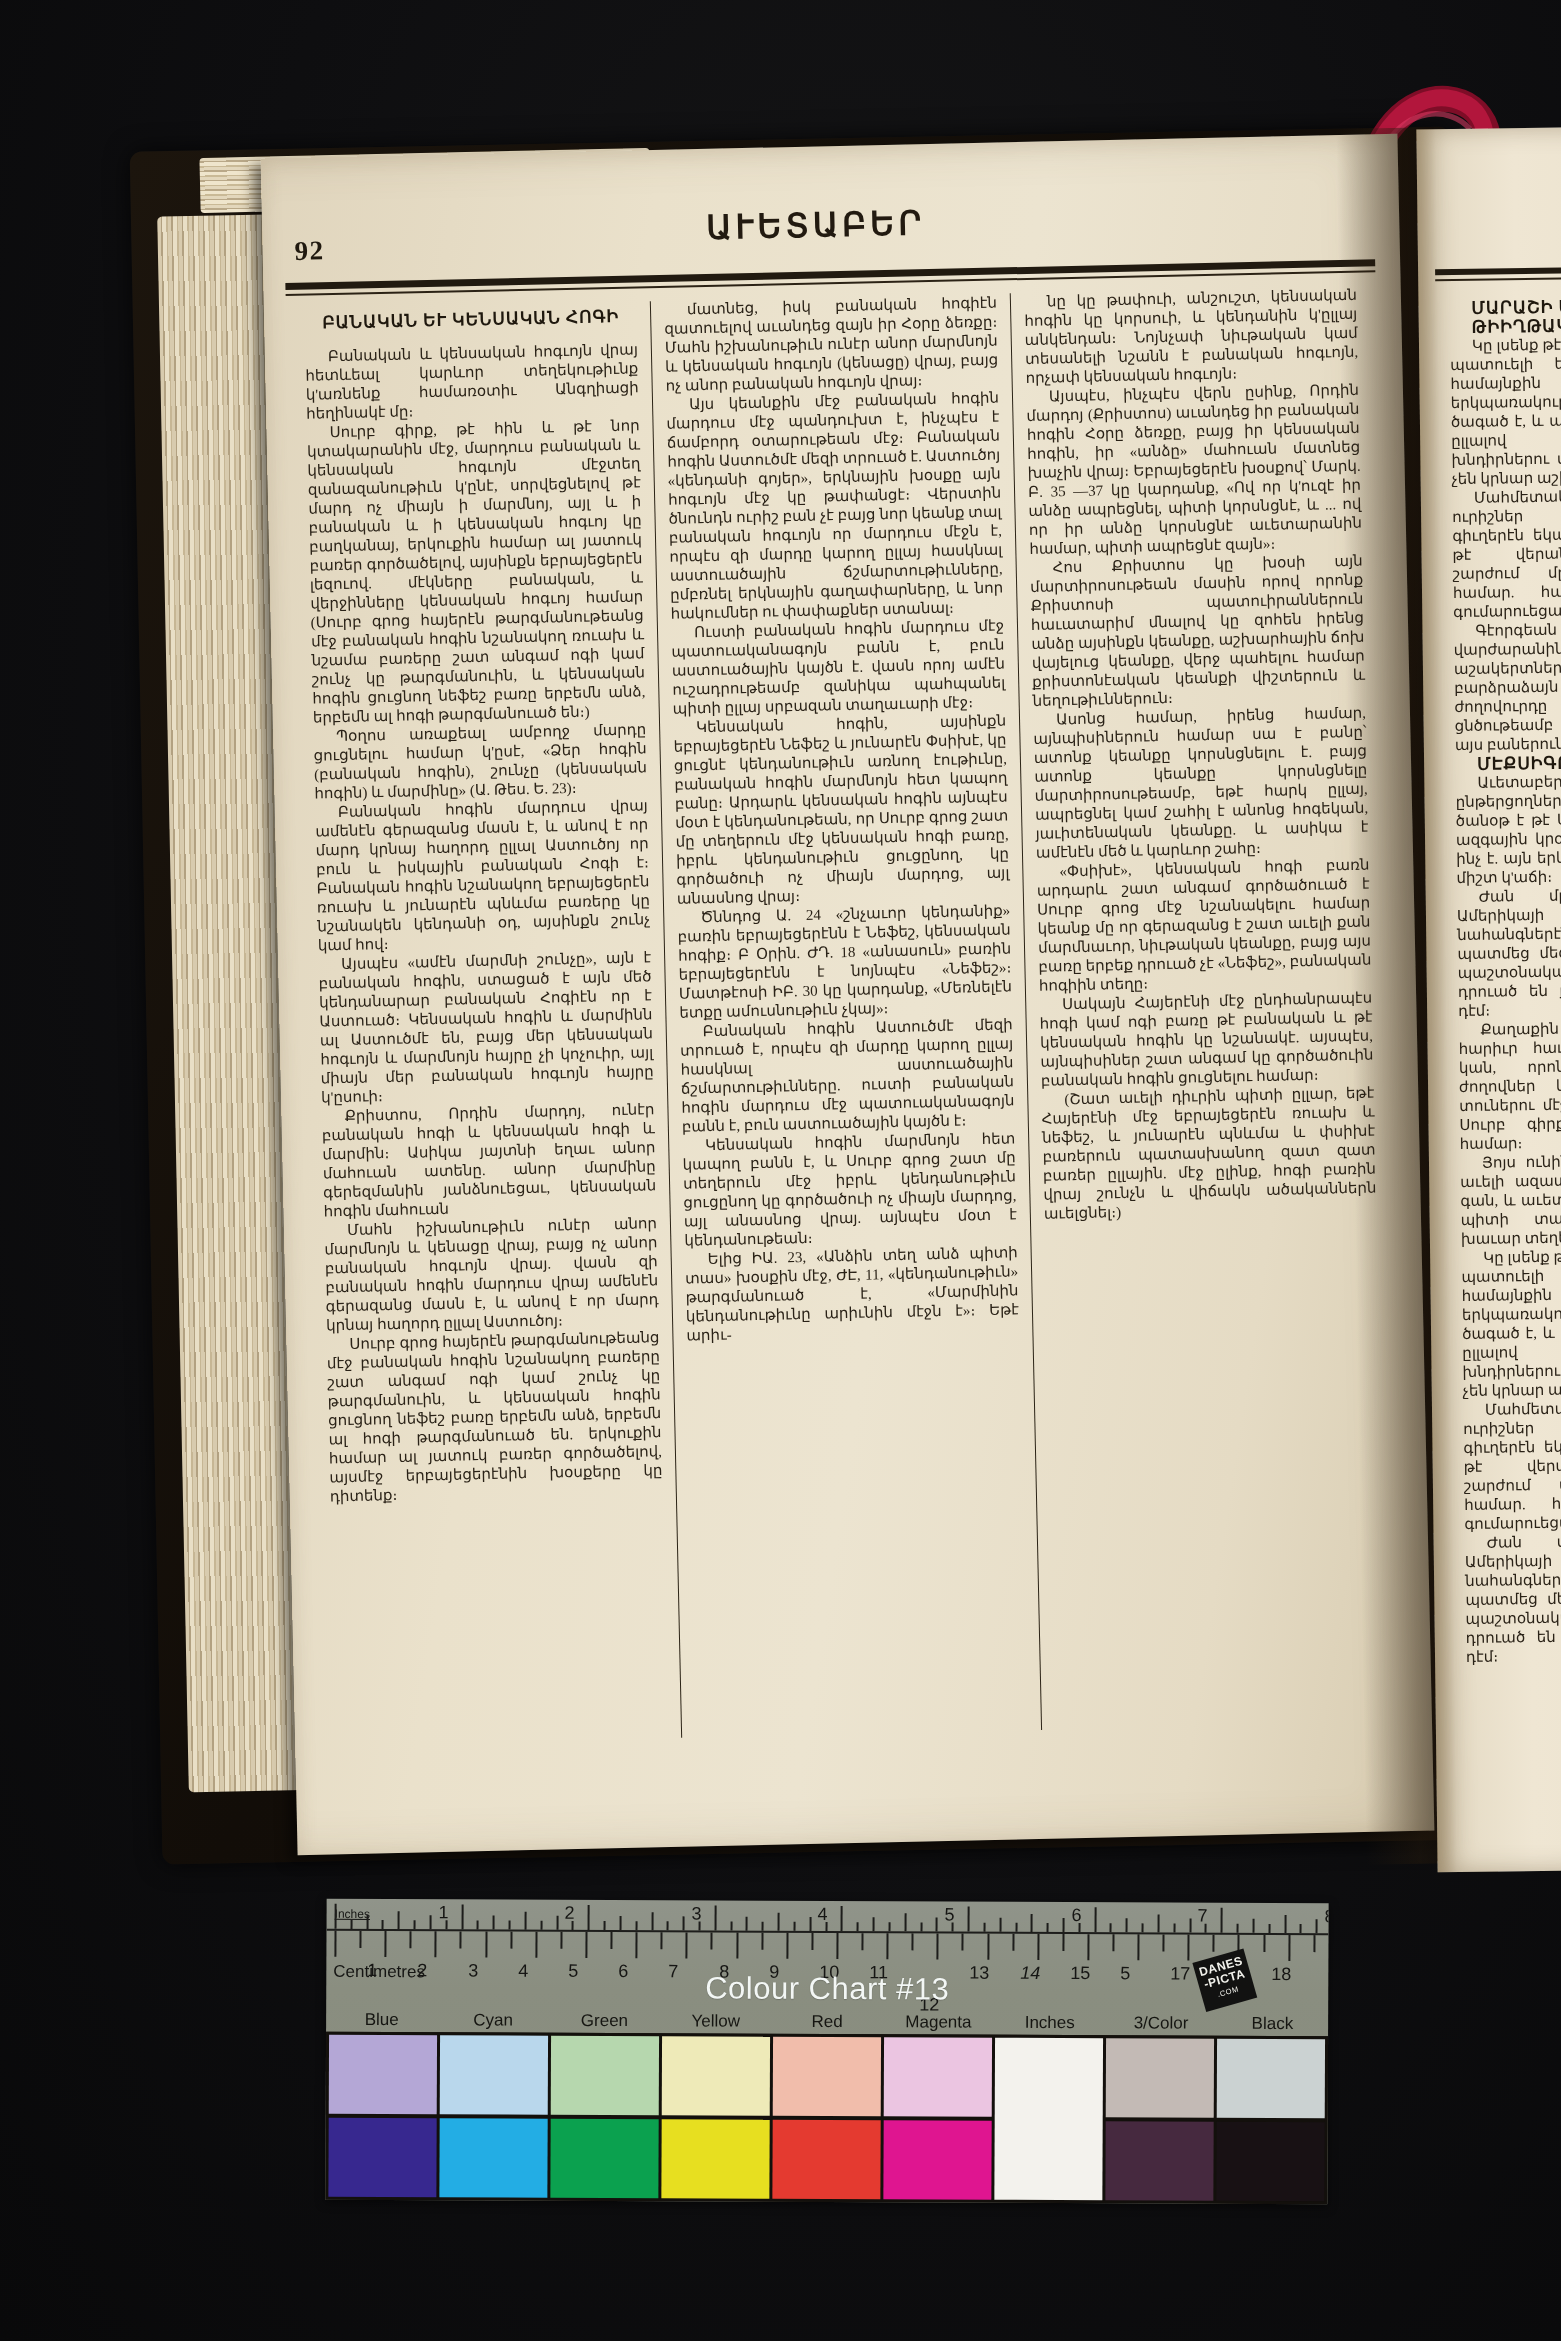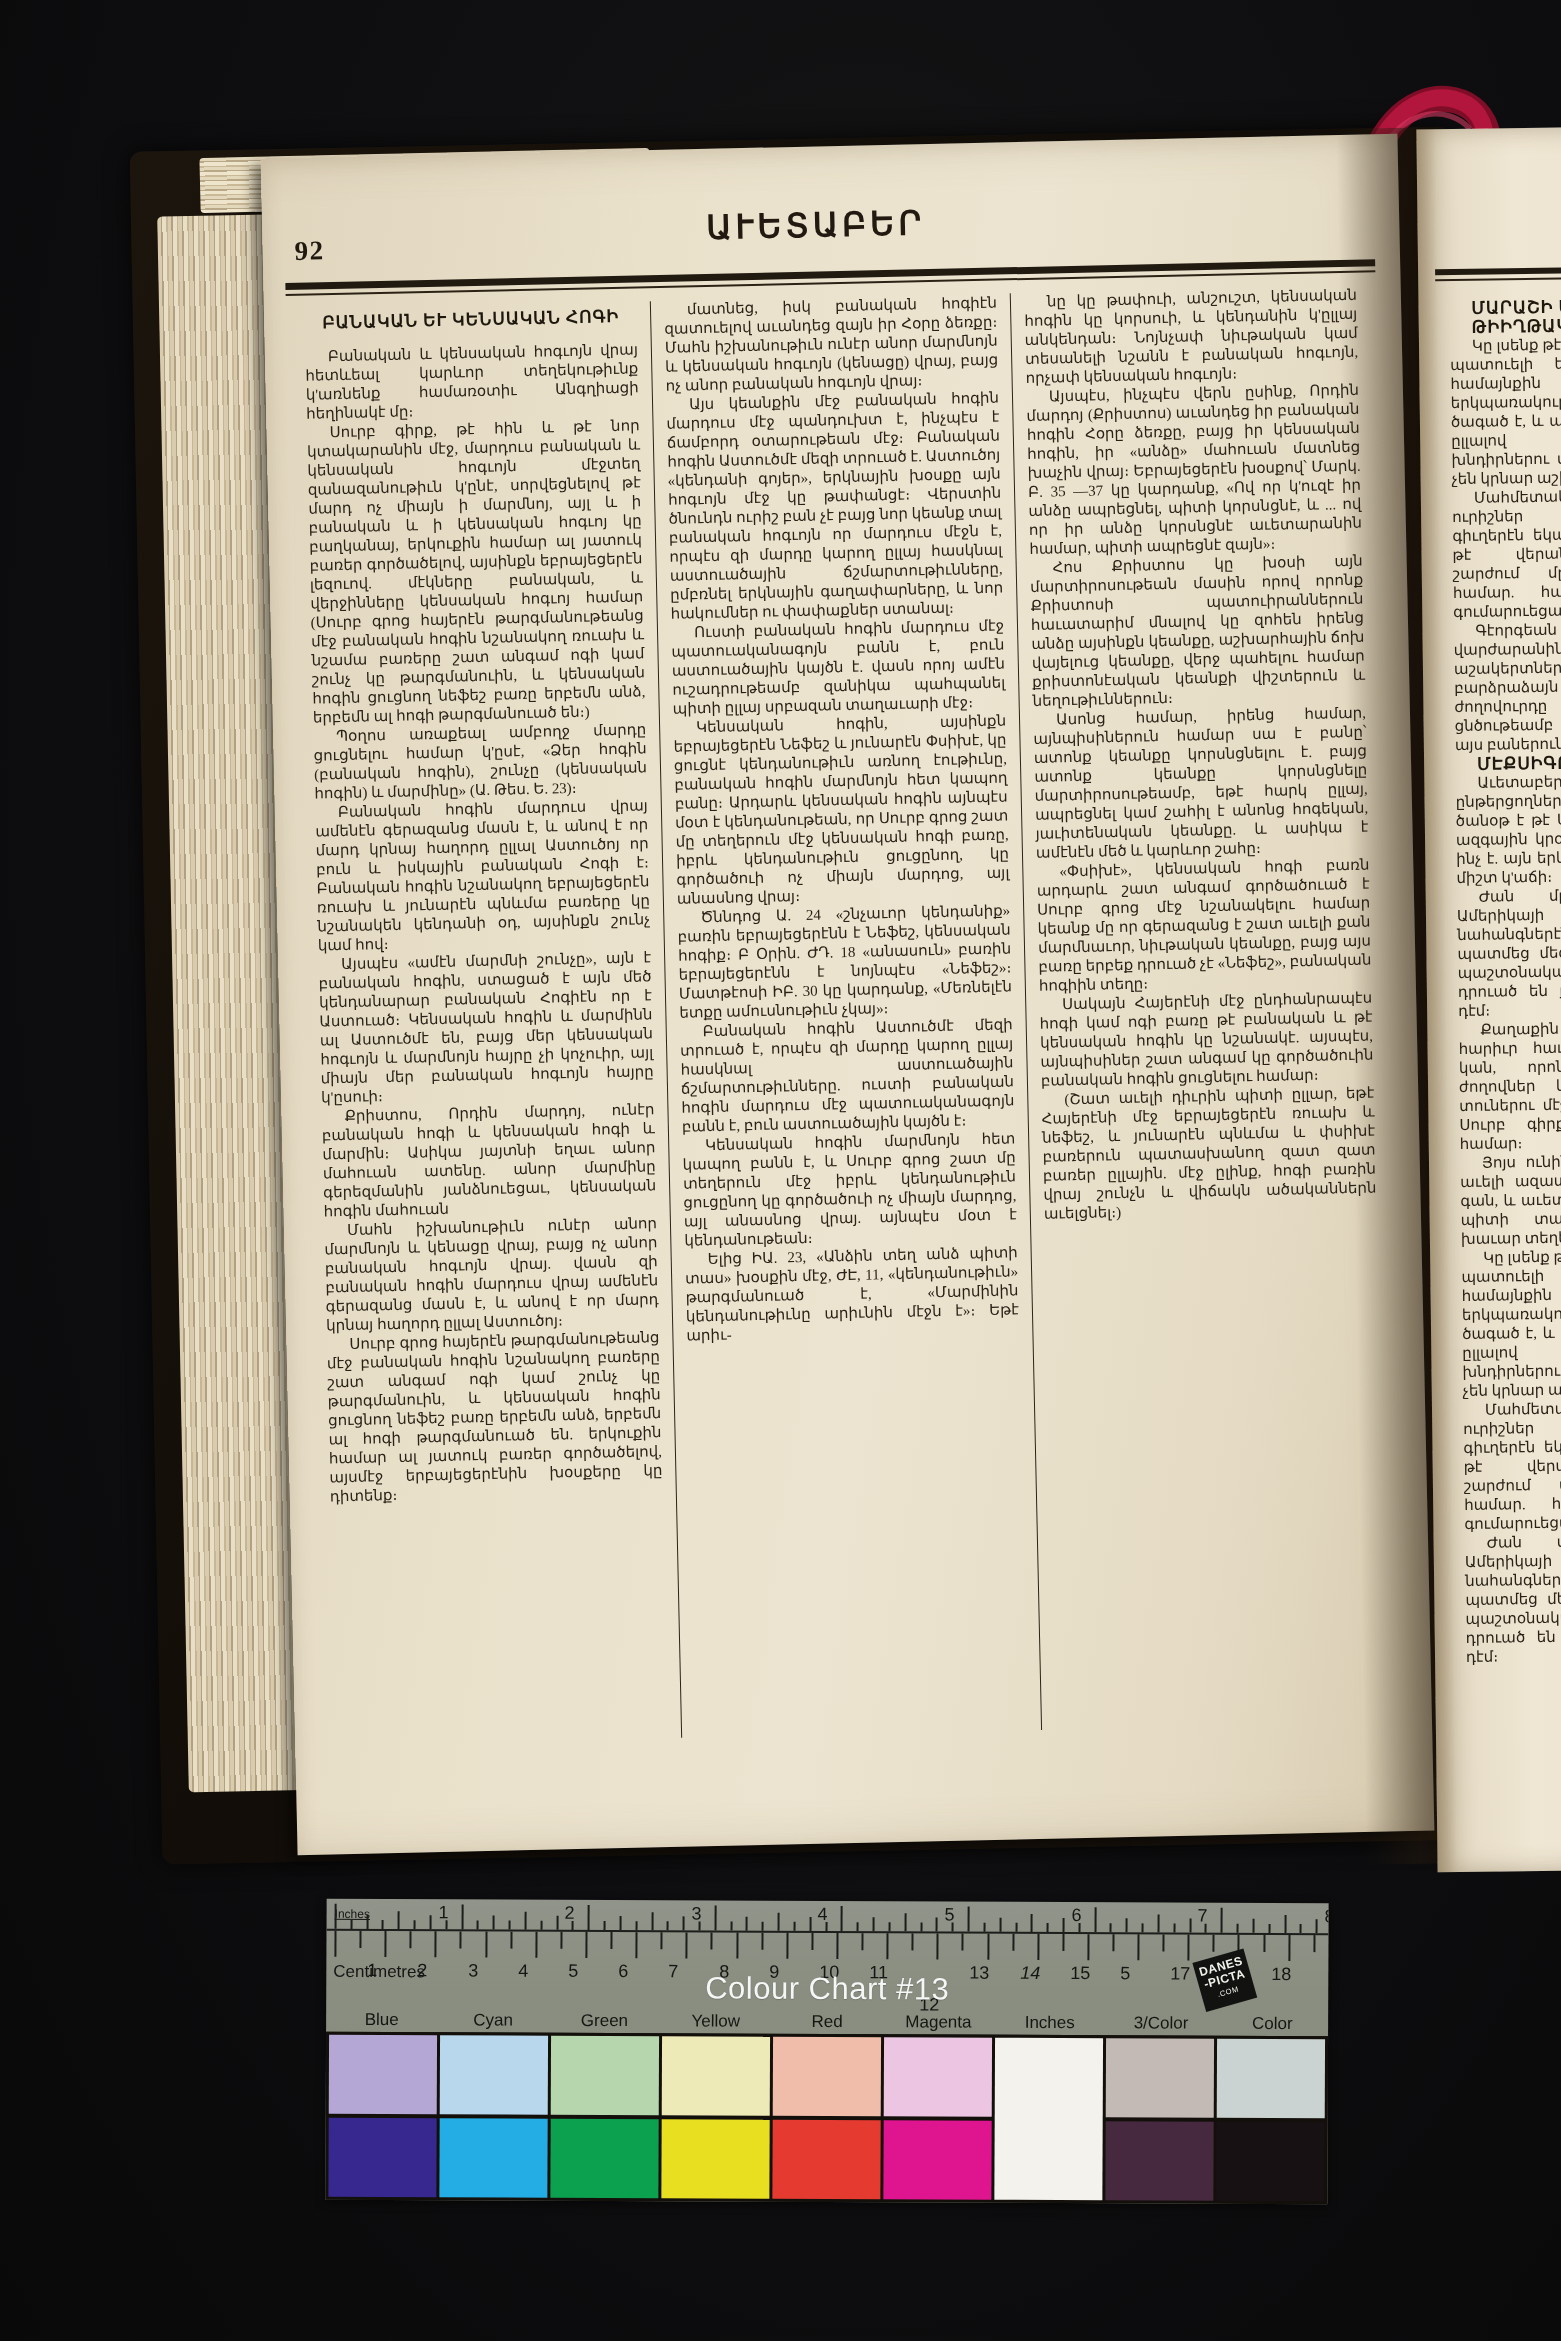--- a/index.html
+++ b/index.html
@@ -296,21 +296,21 @@
     </div>
     <div class="swatch-labels" id="swatch-labels">
         <div>Blue</div>
         <div>Cyan</div>
         <div>Green</div>
         <div>Yellow</div>
         <div>Red</div>
         <div>Magenta</div>
         <div>Inches</div>
         <div>3/Color</div>
-        <div>Color</div>
+        <div>Black</div>
       </div>
     <div class="swatches" id="swatches">
         <div style="background: rgb(180, 167, 214); grid-area: 1 / 1;"></div>
         <div style="background: rgb(55, 40, 143); grid-area: 2 / 1;"></div>
         <div style="background: rgb(185, 215, 236); grid-area: 1 / 2;"></div>
         <div style="background: rgb(35, 173, 228); grid-area: 2 / 2;"></div>
         <div style="background: rgb(182, 215, 174); grid-area: 1 / 3;"></div>
         <div style="background: rgb(11, 161, 79); grid-area: 2 / 3;"></div>
         <div style="background: rgb(238, 234, 184); grid-area: 1 / 4;"></div>
         <div style="background: rgb(231, 223, 32); grid-area: 2 / 4;"></div>

